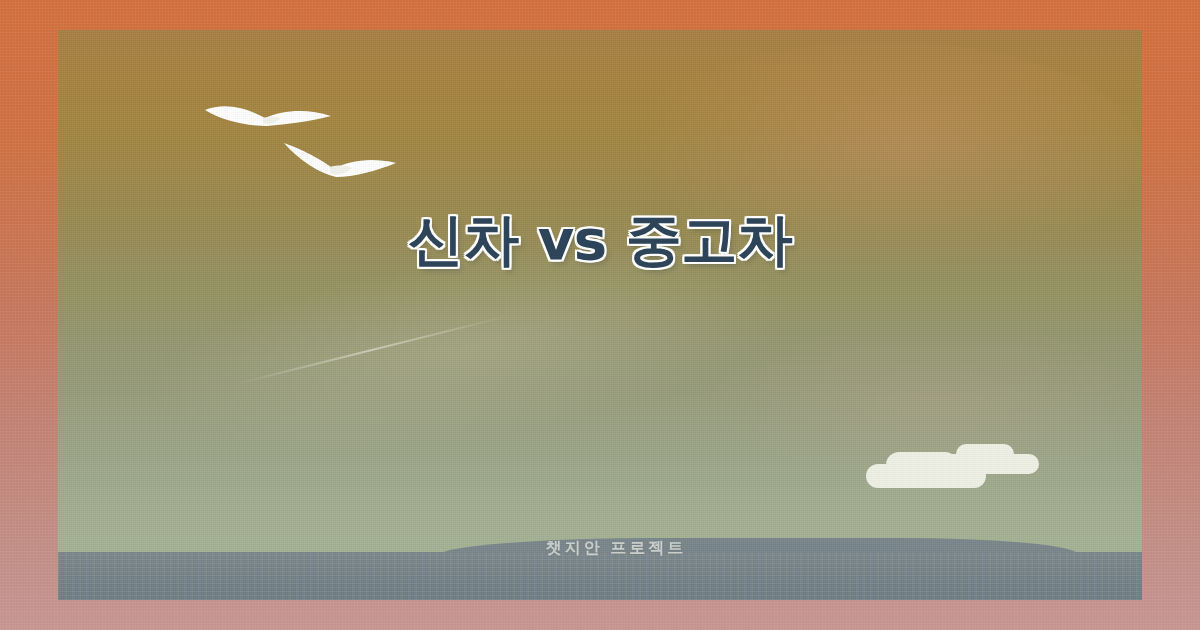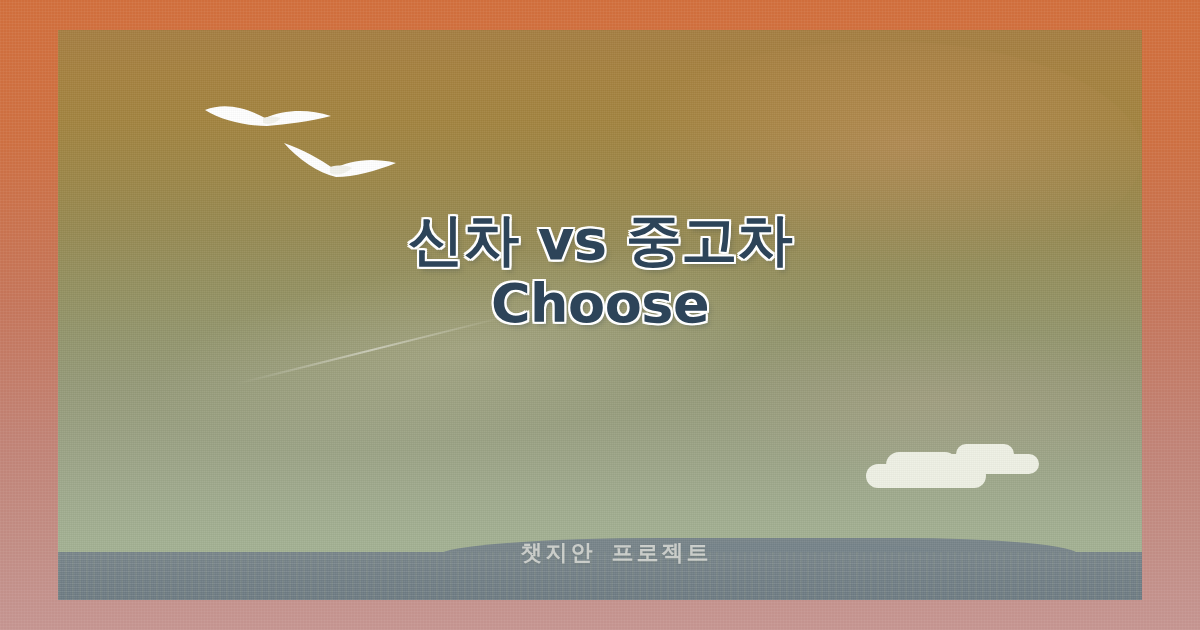--- a/index.html
+++ b/index.html
@@ -181,23 +181,23 @@
   #watermark {
     position: absolute;
     left: 0; right: 0;
     top: 508px;
     text-align: center;
     pointer-events: none;
   }
   #watermark-text {
     display: inline-block;
     color: rgba(255,252,246,.62);
-    font-family: Liberation Mono, monospace;
+    font-family: Liberation Sans, sans-serif;
     font-weight: 700;
-    font-size: 22px;
+    font-size: 16px;
     letter-spacing: 3px;
     text-shadow: 0 1px 2px rgba(80,90,70,.18);
     margin-left: 32px;
   }
 </style>
 </head>
 <body>
 
 <div id="poster">
 
@@ -231,21 +231,20 @@
     <div id="landmass"></div>
     <div id="landmass-2"></div>
     <div id="sea">
       <div id="sea-texture"></div>
     </div>
 
     <div id="photo-grain"></div>
 
     <div id="title-block">
       <span class="title-line" id="title-line-1">신차 vs 중고차</span>
-      <span class="title-line" id="title-line-3">Choose</span>
     </div>
 
     <div id="watermark">
       <span id="watermark-text">챗지안 프로젝트</span>
     </div>
 
   </div>
 </div>
 
 </body></html>

